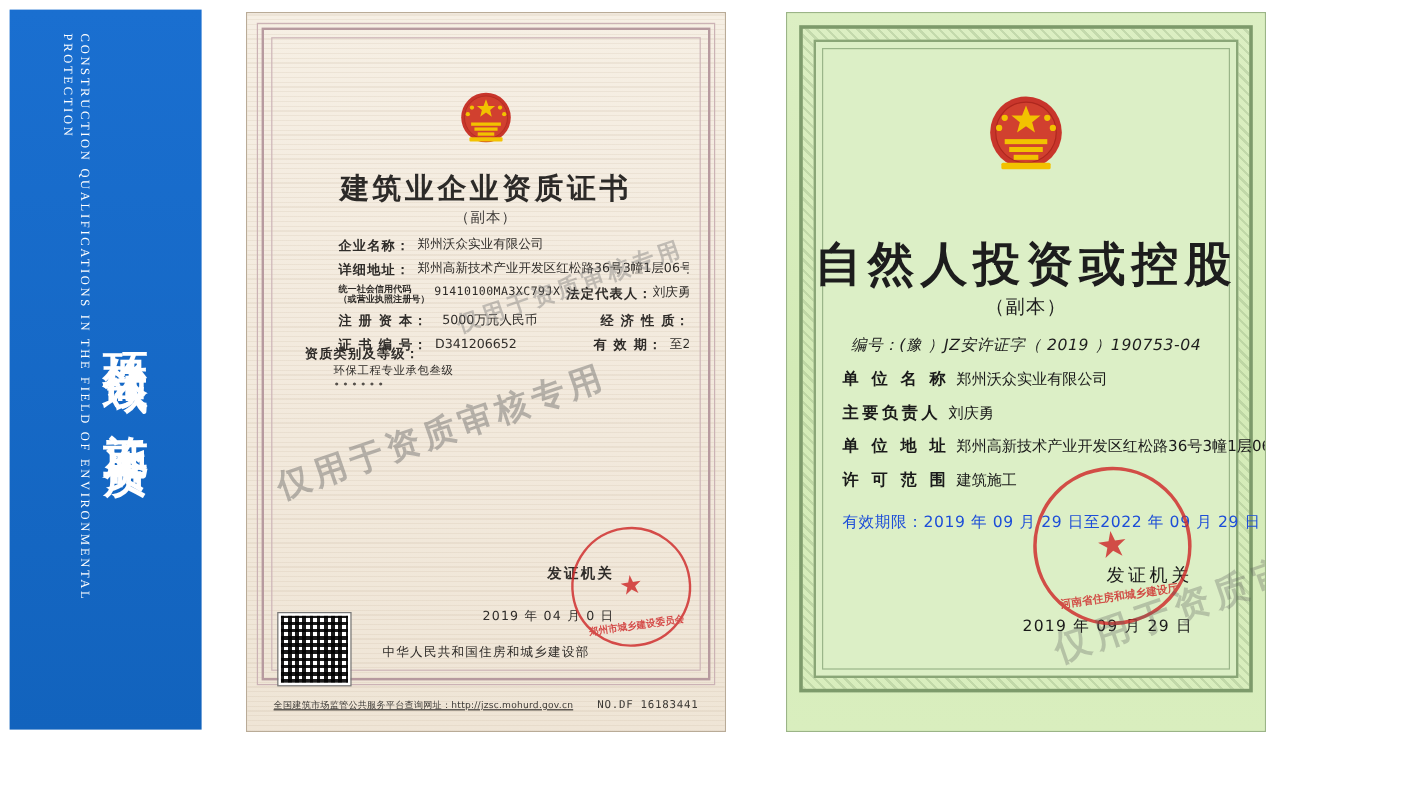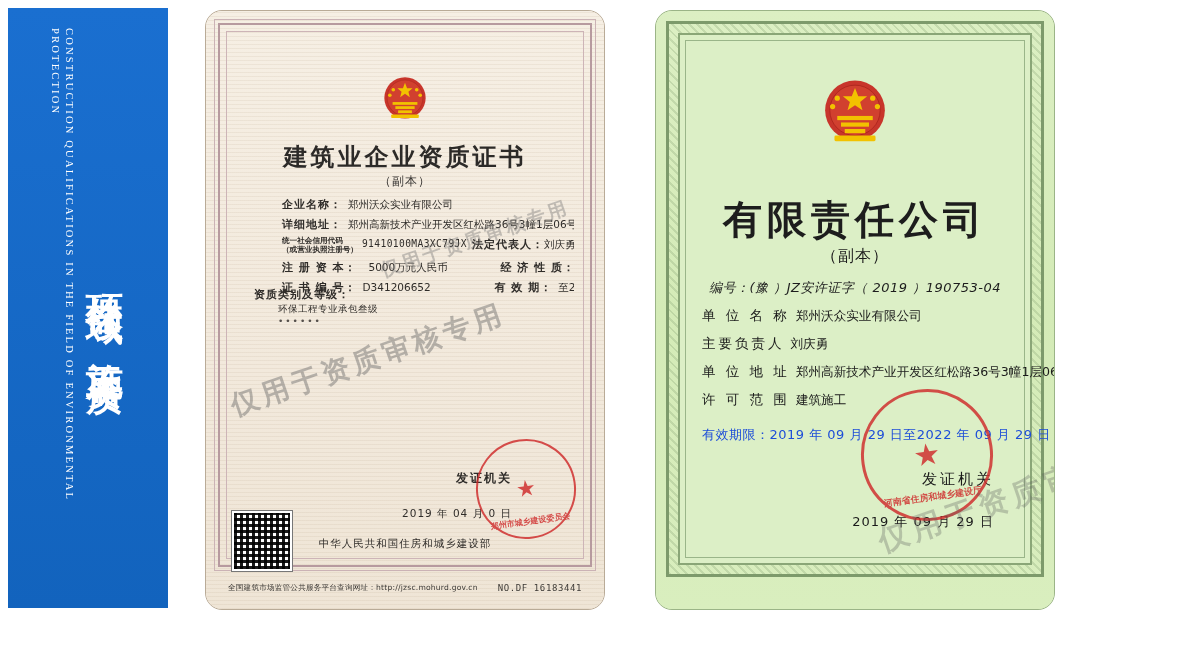--- a/index.html
+++ b/index.html
@@ -57,21 +57,20 @@
     margin-right: 6px;
     max-height: 560px;
     text-align: left;
   }
 
   
   .cert {
     position: absolute;
     box-sizing: border-box;
     overflow: hidden;
-    border-radius: 17px;
   }
 
   
   #cert1 {
     left: 205px;
     top: 10px;
     width: 400px;
     height: 600px;
     background: #f4ece1;
     border: 1px solid #b9ab97;
@@ -207,20 +206,21 @@
     color: #2f2c29;
     letter-spacing: 1px;
   }
   .c1-footer {
     position: absolute;
     left: 22px;
     bottom: 16px;
     font-size: 7.6px;
     color: #3d3a36;
     letter-spacing: 0.2px;
+    text-decoration: underline;
   }
   .c1-no {
     position: absolute;
     right: 22px;
     bottom: 16px;
     font-size: 9px;
     color: #3d3a36;
     font-family: "DejaVu Sans Mono", monospace;
     letter-spacing: 0.6px;
   }
@@ -362,21 +362,21 @@
     color: #1a1a1a;
   }
   .c2-row {
     display: flex;
     align-items: baseline;
     margin-bottom: 10px;
     white-space: nowrap;
   }
   .c2-lab {
     flex: 0 0 auto;
-    font-weight: normal;
+    font-weight: bold;
     letter-spacing: 3px;
   }
   .c2-val {
     flex: 1 1 auto;
     margin-left: 6px;
     font-size: 12.6px;
     letter-spacing: 0;
   }
   .c2-valid {
     position: absolute;
@@ -522,21 +522,21 @@
       <circle cx="31" cy="27" r="2.8" fill="#f2c200"></circle>
       <circle cx="26" cy="36" r="2.8" fill="#f2c200"></circle>
       <circle cx="69" cy="27" r="2.8" fill="#f2c200"></circle>
       <circle cx="74" cy="36" r="2.8" fill="#f2c200"></circle>
       <rect x="31" y="46" width="38" height="4.5" fill="#f2c200"></rect>
       <rect x="35" y="53" width="30" height="4.5" fill="#f2c200"></rect>
       <rect x="39" y="60" width="22" height="4.5" fill="#f2c200"></rect>
       <rect x="28" y="67" width="44" height="6" rx="1.5" fill="#f2c200"></rect>
     </svg>
 
-    <div class="c2-title">有限责任公司</div>
+    <div class="c2-title">自然人投资或控股</div>
     <div class="c2-sub">（副本）</div>
     <div class="c2-no">编号：(豫 ）JZ安许证字（ 2019 ）190753-04</div>
 
     <div class="c2-fields">
       <div class="c2-row">
         <span class="c2-lab">单 位 名 称</span>
         <span class="c2-val">郑州沃众实业有限公司</span>
       </div>
       <div class="c2-row">
         <span class="c2-lab">主要负责人</span>

